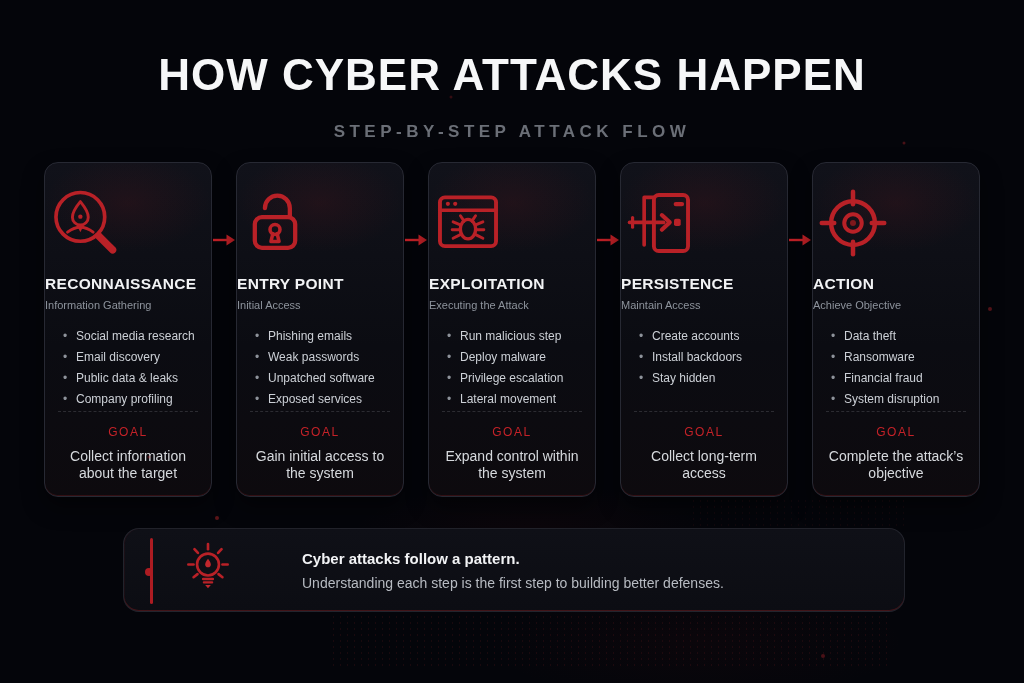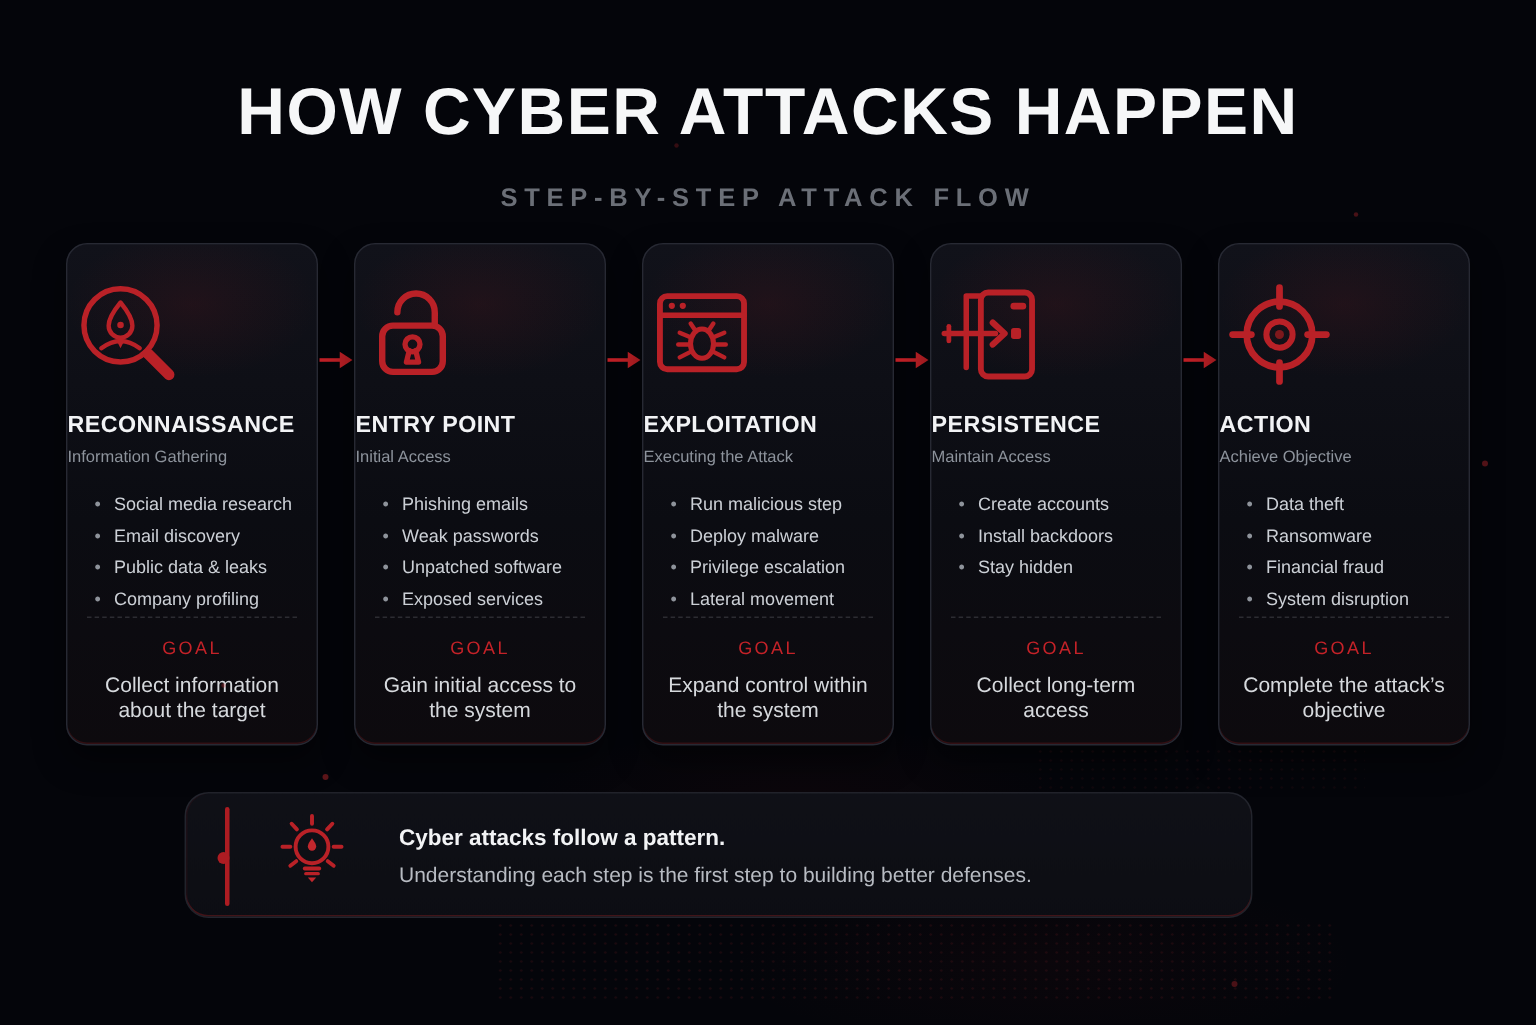--- a/index.html
+++ b/index.html
@@ -56,26 +56,26 @@
     border-top:1px dashed rgba(205,210,220,0.17);
     margin-left:13px;margin-right:13px;padding-top:13px;
   }
   .goal-label{color:#c42228;font-size:12px;font-weight:normal;letter-spacing:1.6px;}
   .goal-text{color:#d6d9dd;font-size:14px;line-height:17px;margin:9px auto 0 auto;max-width:136px;}
 
   .flow-arrow{width:24px;display:flex;justify-content:center;margin-top:70px;flex-shrink:0;}
 
   
   .note{
-    position:absolute;left:123px;top:528px;width:712px;height:84px;box-sizing:border-box;
+    position:absolute;left:123px;top:528px;width:782px;height:84px;box-sizing:border-box;
     background:linear-gradient(180deg,#0f1017 0%, #0c0d13 100%);
     border:1px solid rgba(145,150,165,0.16);
     border-radius:16px;
     box-shadow:inset 0 -1px 0 rgba(130,28,30,0.45), inset 1px 0 0 rgba(130,28,30,0.12);
-    display:flex;align-items:center;
+    display:flex;align-items:center;gap:36px;
   }
   .note-line{
     position:absolute;left:26px;top:9px;width:3px;height:66px;background:#ad1c22;border-radius:2px;
   }
   .note-line::before{
     content:"";position:absolute;left:-5px;top:30px;width:8px;height:8px;border-radius:50%;background:#ad1c22;
   }
   .note-bulb{margin-left:56px;flex-shrink:0;}
   .note-textblock{margin-left:30px;}
   .note-title{color:#f2f3f5;font-size:15px;font-weight:bold;}

